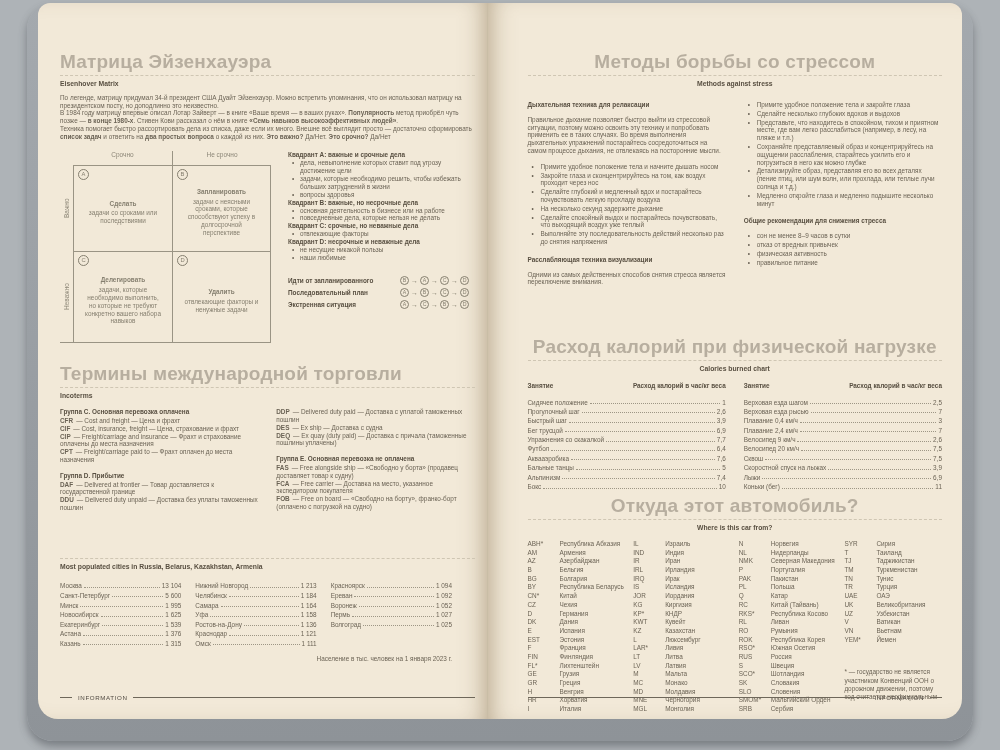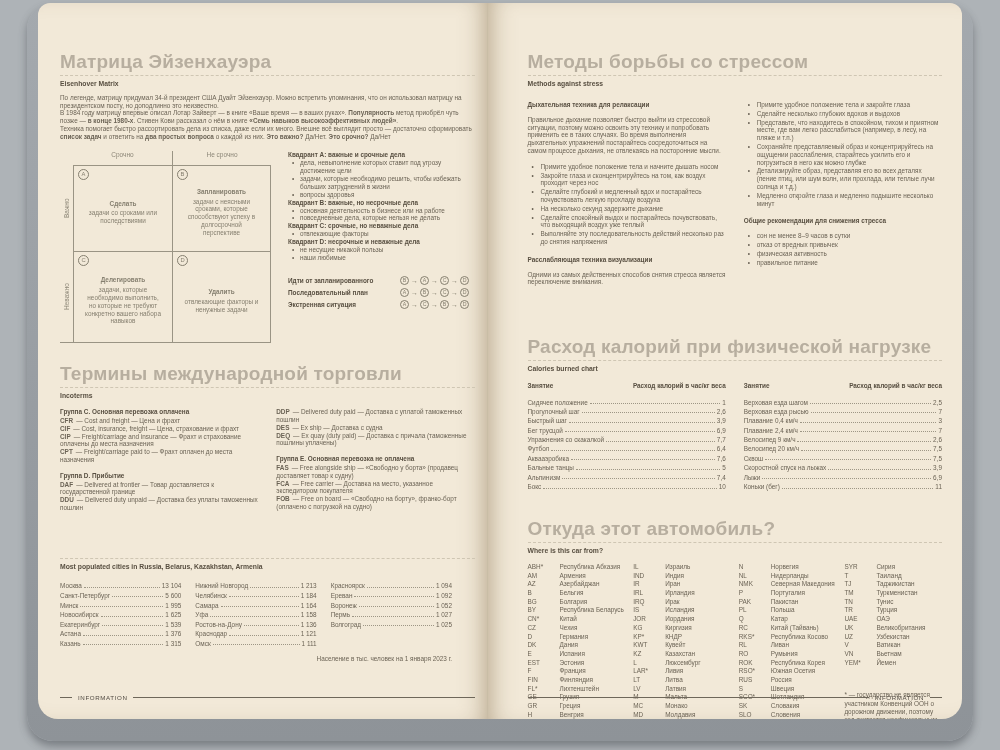--- a/index.html
+++ b/index.html
@@ -6,21 +6,21 @@
   html,body{width:1000px;height:750px}
   body{background:#aeb3b7;font-family:"Liberation Sans",sans-serif;position:relative;overflow:hidden}
   .cover{position:absolute;left:27px;right:27px;top:3px;bottom:9px;background:linear-gradient(#a4a9ae,#8e9398);border-radius:26px;box-shadow:0 5px 9px rgba(55,60,66,.45)}
   .spread{position:absolute;left:38px;right:38px;top:3px;bottom:31px;display:flex}
   .page{flex:1;background:#f2e9d8;position:relative;overflow:hidden}
   .page.l{border-radius:12px 0 0 20px;box-shadow:inset -16px 0 24px -14px rgba(120,96,60,.5);padding:48px 12px 0 22px}
   .page.r{border-radius:0 12px 20px 0;box-shadow:inset 16px 0 24px -14px rgba(120,96,60,.5);border-left:1px solid #c9bda6;padding:48px 20px 0 40px}
   .sec-title{font-weight:700;font-size:19px;line-height:21px;color:#b7ae9f;letter-spacing:.2px}
   .rule{border-bottom:1px dashed #cfc6b3;margin-top:3px}
   .sec-sub{font-size:6.8px;font-weight:700;color:#584f41;margin-top:4px}
-  .page.r .sec-title,.page.r .sec-sub{text-align:left}
+  .page.r .sec-title,.page.r .sec-sub{text-align:center}
   .intro{margin-top:7px;font-size:6.4px;line-height:7.7px;color:#6b6355}
   .bd{font-weight:700}
   .mx-row{display:flex;margin-top:11px}
   .matrix{flex:0 0 212px;display:grid;grid-template-columns:13px 99px 99px;grid-template-rows:14px 86px 92px}
   .m-cl{font-size:6.5px;color:#8d8778;display:flex;align-items:flex-start;justify-content:center}
   .cl2{border-left:1px solid #9a9484}
   .m-rl{writing-mode:vertical-rl;transform:rotate(180deg);display:flex;align-items:center;justify-content:center;font-size:6.5px;color:#8d8778}
   .rl2{border-top:1px solid #9a9484}
   .mq{border-left:1px solid #9a9484;border-top:1px solid #9a9484;position:relative;display:flex;flex-direction:column;align-items:center;justify-content:center;padding:13px 9px 6px;font-size:6.4px;line-height:7.8px;color:#857f6f;text-align:center}
   .mq-b,.mq-d{border-right:1px solid #9a9484}
@@ -60,21 +60,21 @@
   .shead{font-weight:700;color:#584f41;margin-bottom:7px}
   .shead.mt{margin-top:10px}
   .sp{margin-bottom:8px}
   .sbul{position:relative;padding-left:13px;margin-bottom:1px}
   .sbul::before{content:"•";position:absolute;left:4px}
   .sec-cal{margin-top:42px}
   .cal-cols{display:flex;gap:18px;margin-top:10px}
   .cal-col{flex:1;min-width:0;font-size:6.4px;color:#6b6355}
   .cal-head{display:flex;justify-content:space-between;font-weight:700;color:#584f41;margin-bottom:7px}
   .cal-col .lrow{height:9.4px}
-  .sec-cars{margin-top:28px}
+  .sec-cars{margin-top:5px}
   .car-cols{display:flex;gap:8px;margin-top:9px}
   .car-col{flex:1;min-width:0;font-size:6.4px;color:#6b6355}
   .car-row{display:flex;height:8.7px;align-items:baseline}
   .car-code{flex:0 0 32px;white-space:nowrap}
   .car-country{white-space:nowrap}
   .car-footnote{margin-top:24px;font-size:6.4px;line-height:8.3px;color:#6b6355}
   .pfooter{position:absolute;bottom:18px;left:22px;right:12px;display:flex;align-items:center}
   .page.r .pfooter{left:40px;right:20px}
   .fline{border-top:1px solid #6e675a;flex:1}
   .fline.short{flex:0 0 12px}

